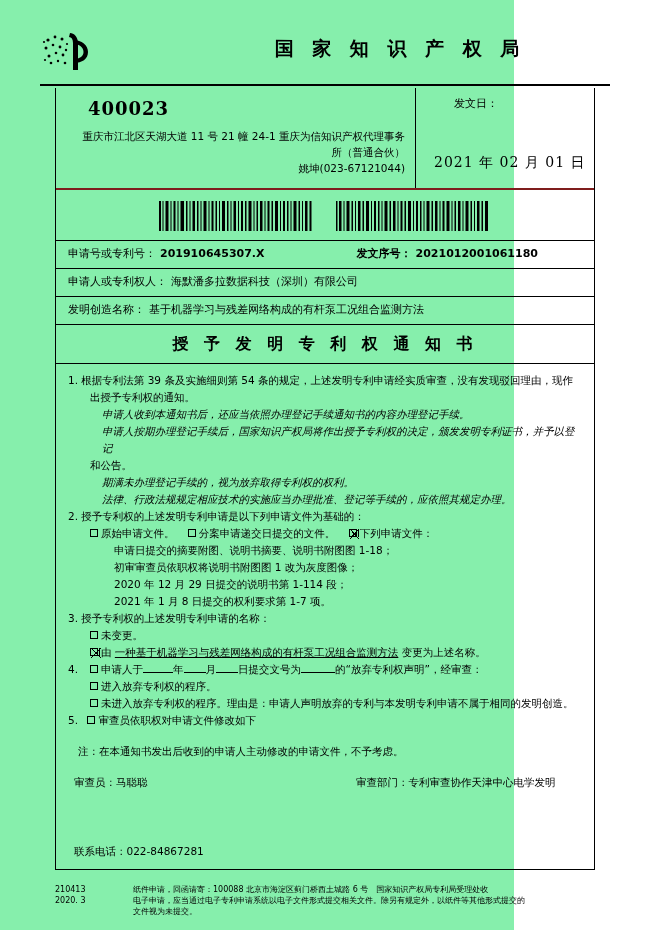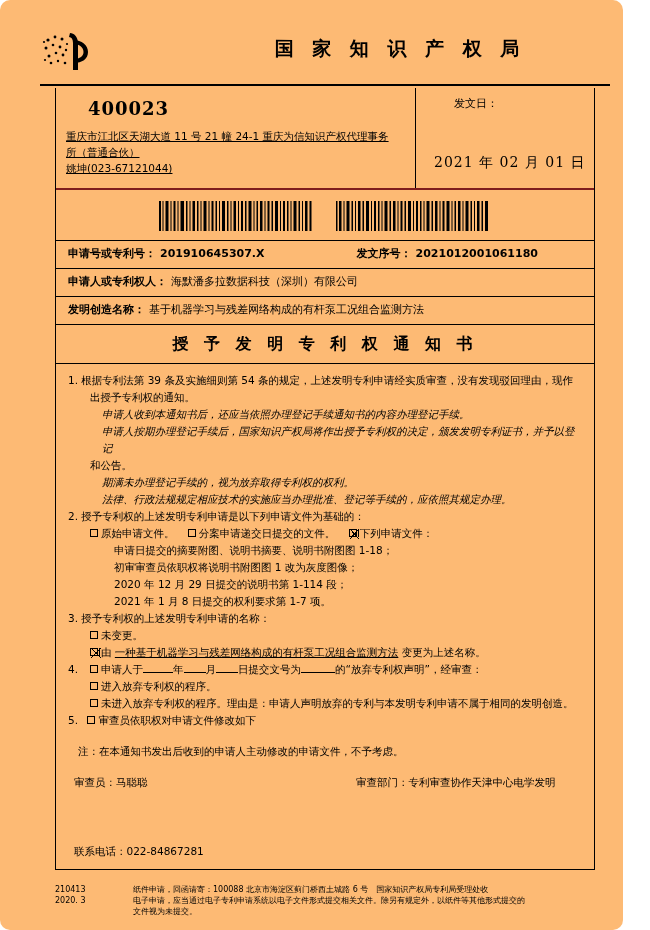--- a/index.html
+++ b/index.html
@@ -9,25 +9,24 @@
   }
   body {
     width: 650px;
     height: 930px;
     font-family: "DejaVu Sans", "Liberation Sans", sans-serif;
     color: #000;
     -webkit-font-smoothing: antialiased;
   }
   .page {
     position: relative;
-    width: 623px;
+    width: 514px;
     height: 930px;
-    background: #fdba74;
+    background: #86efac;
     box-sizing: border-box;
-    border-radius: 10px;
   }
 
   
   .header {
     position: absolute;
     left: 40px;
     top: 28px;
     width: 570px;
     height: 52px;
   }
@@ -87,22 +86,21 @@
     font-size: 18px;
     font-weight: bold;
     padding-left: 22px;
     padding-top: 2px;
     letter-spacing: 1px;
   }
   .addr-lines {
     margin-top: 9px;
     font-size: 10.5px;
     line-height: 16px;
-    text-align: left;
-    text-decoration: underline;
+    text-align: right;
   }
   .addr-right {
     flex: 1;
     box-sizing: border-box;
     padding: 8px 10px;
     position: relative;
   }
   .issue-label {
     font-size: 11px;
     padding-left: 28px;
@@ -133,21 +131,21 @@
 
   
   .info-row {
     border-bottom: 1px solid #000;
     padding: 5px 10px 5px 12px;
     font-size: 11px;
     display: flex;
     min-height: 17px;
     align-items: baseline;
   }
-  .info-row .lbl { font-weight: bold; white-space: nowrap; text-align: center; }
+  .info-row .lbl { font-weight: normal; white-space: nowrap; text-align: center; }
   .info-row .val { font-weight: bold; margin-left: 4px; }
   .info-row .val-n { margin-left: 4px; }
   .info-row .seq-lbl { font-weight: bold; margin-left: 92px; white-space: nowrap; }
 
   
   .doc-title {
     text-align: center;
     font-family: "DejaVu Serif", "Liberation Serif", serif;
     font-size: 16px;
     font-weight: bold;

